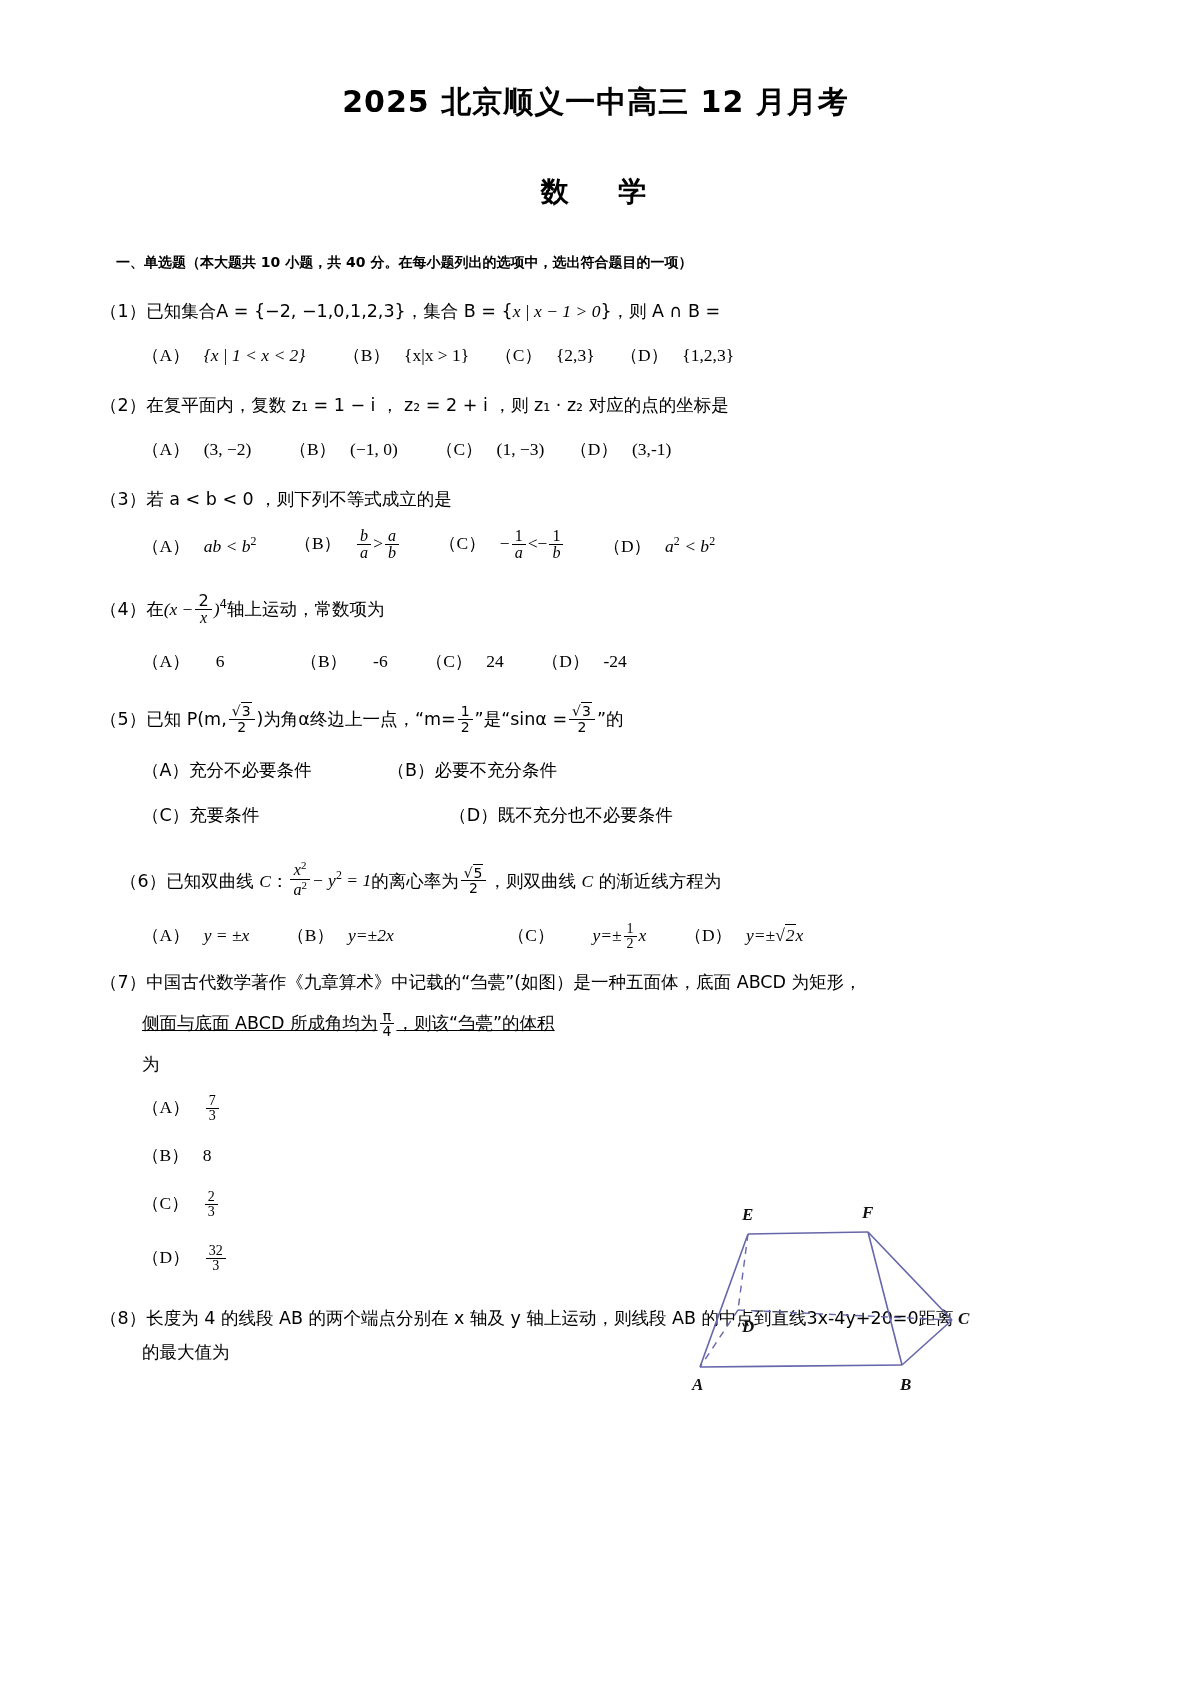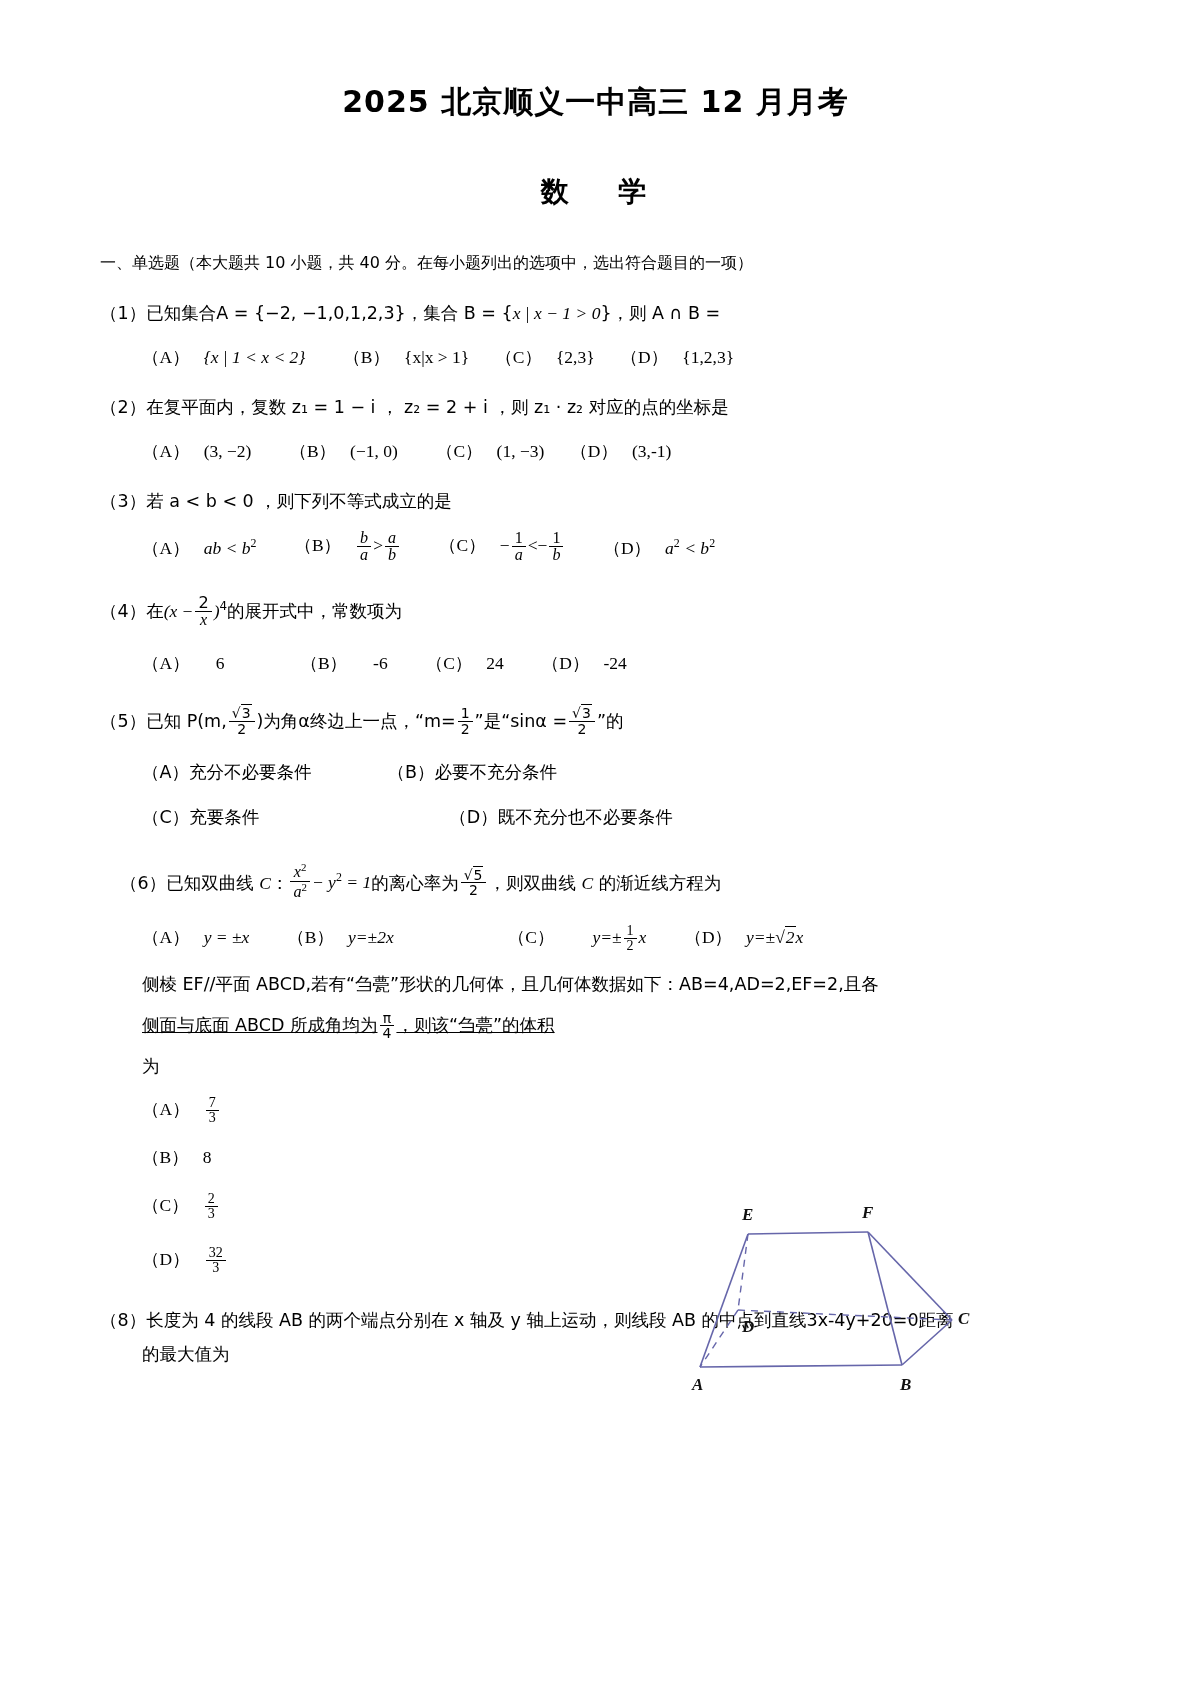--- a/index.html
+++ b/index.html
@@ -25,23 +25,23 @@
     text-align:center;
     font-size:28px;
     font-weight:bold;
     letter-spacing:20px;
     margin:50px 0 0 16px;
   }
 
   
   .content { margin:44px 100px 0 100px; font-size:17.5px; line-height:1.0; }
   .section-head {
-    font-weight:normal;
-    font-size:16px;
-    margin:0 0 22px 0;
+    font-weight:bold;
+    font-size:14px;
+    margin:0 0 22px 16px;
     white-space:nowrap;
   }
   .q { margin:0 0 8px 0; }
   .q-line { display:block; line-height:34px; white-space:nowrap; }
   .q-stem { display:block; line-height:40px; }
   .indent { padding-left:42px; }
   .opts { display:block; line-height:44px; padding-left:42px; white-space:nowrap; }
   .opt { display:inline-block; vertical-align:middle; }
   .sp-lg { display:inline-block; width:38px; }
   .sp-md { display:inline-block; width:26px; }
@@ -111,21 +111,21 @@
       <span class="q-stem cjk">
         <span>（3）</span><span>若 a &lt; b &lt; 0 ，则下列不等式成立的是</span>
       </span>
       <span class="opts">
         <span class="opt"><span>（A）</span><span class="sp-sm"></span><span class="mi">ab &lt; b<sup class="exp">2</sup></span></span><span class="sp-lg"></span><span class="opt"><span>（B）</span><span class="sp-sm"></span><span class="frac"><span class="num mi">b</span><span class="den mi">a</span></span><span>&gt;</span><span class="frac"><span class="num mi">a</span><span class="den mi">b</span></span></span><span class="sp-lg"></span><span class="opt"><span>（C）</span><span class="sp-sm"></span><span>−</span><span class="frac"><span class="num">1</span><span class="den mi">a</span></span><span>&lt;−</span><span class="frac"><span class="num">1</span><span class="den mi">b</span></span></span><span class="sp-lg"></span><span class="opt"><span>（D）</span><span class="sp-sm"></span><span class="mi">a<sup class="exp">2</sup> &lt; b<sup class="exp">2</sup></span></span>
       </span>
     </div>
 
     <div class="q">
       <span class="q-stem cjk" style="line-height:56px;">
-        <span>（4）</span><span>在</span><span class="mi">(x −</span><span class="frac"><span class="num">2</span><span class="den mi">x</span></span><span class="mi">)</span><sup class="exp">4</sup><span>的展开式中，常数项为</span>
+        <span>（4）</span><span>在</span><span class="mi">(x −</span><span class="frac"><span class="num">2</span><span class="den mi">x</span></span><span class="mi">)</span><sup class="exp">4</sup><span>轴上运动，常数项为</span>
       </span>
       <span class="opts">
         <span class="opt"><span>（A）</span><span class="sp-md"></span><span>6</span></span><span class="sp-lg"></span><span class="sp-lg"></span><span class="opt"><span>（B）</span><span class="sp-md"></span><span>-6</span></span><span class="sp-lg"></span><span class="opt"><span>（C）</span><span class="sp-sm"></span><span>24</span></span><span class="sp-lg"></span><span class="opt"><span>（D）</span><span class="sp-sm"></span><span>-24</span></span>
       </span>
     </div>
 
     <div class="q">
       <span class="q-stem cjk" style="line-height:56px;">
         <span>（5）</span><span>已知 P(m,</span><span class="frac sm"><span class="num"><span class="sqrt"><span class="rad">√</span><span class="bar">3</span></span></span><span class="den">2</span></span><span>)为角α终边上一点，“m=</span><span class="frac sm"><span class="num">1</span><span class="den">2</span></span><span>”是“sinα =</span><span class="frac sm"><span class="num"><span class="sqrt"><span class="rad">√</span><span class="bar">3</span></span></span><span class="den">2</span></span><span>”的</span>
       </span>
@@ -140,21 +140,21 @@
     <div class="q">
       <span class="q-stem cjk" style="line-height:62px;margin-left:20px;">
         <span>（6）</span><span>已知双曲线 </span><span class="mi">C</span><span>：</span><span class="frac"><span class="num mi">x<sup class="exp">2</sup></span><span class="den mi">a<sup class="exp">2</sup></span></span><span class="mi">− y<sup class="exp">2</sup> = 1</span><span>的离心率为</span><span class="frac sm"><span class="num"><span class="sqrt"><span class="rad">√</span><span class="bar">5</span></span></span><span class="den">2</span></span><span>，则双曲线 </span><span class="mi">C</span><span> 的渐近线方程为</span>
       </span>
       <span class="opts">
         <span class="opt"><span>（A）</span><span class="sp-sm"></span><span class="mi">y = ±x</span></span><span class="sp-lg"></span><span class="opt"><span>（B）</span><span class="sp-sm"></span><span class="mi">y=±2x</span></span><span class="sp-lg"></span><span class="sp-lg"></span><span class="sp-lg"></span><span class="opt"><span>（C）</span><span class="sp-lg"></span><span class="mi">y=±</span><span class="frac sm"><span class="num">1</span><span class="den">2</span></span><span class="mi">x</span></span><span class="sp-lg"></span><span class="opt"><span>（D）</span><span class="sp-sm"></span><span class="mi">y=±<span class="sqrt"><span class="rad">√</span><span class="bar">2</span></span>x</span></span>
       </span>
     </div>
 
     <div class="q">
-      <span class="q-line cjk indent">侧棱 EF//平面 ABCD,若有“刍甍”形状的几何体，且几何体数据如下：AB=4,AD=2,EF=2,且各</span>
+      <span class="q-line cjk"><span>（7）</span><span>中国古代数学著作《九章算术》中记载的“刍甍”(如图）是一种五面体，底面 ABCD 为矩形，</span></span>
       <span class="q-line cjk indent" style="line-height:48px;text-decoration:underline;">侧面与底面 ABCD 所成角均为<span class="frac sm"><span class="num">π</span><span class="den">4</span></span>，则该“刍甍”的体积</span>
       <span class="q-line cjk indent">为</span>
 
       <span class="q-line indent" style="line-height:52px;"><span>（A）</span><span class="sp-sm"></span><span class="frac sm"><span class="num">7</span><span class="den">3</span></span></span>
       <span class="q-line indent" style="line-height:44px;"><span>（B）</span><span class="sp-sm"></span><span>8</span></span>
       <span class="q-line indent" style="line-height:52px;"><span>（C）</span><span class="sp-sm"></span><span class="frac sm"><span class="num">2</span><span class="den">3</span></span></span>
       <span class="q-line indent" style="line-height:56px;"><span>（D）</span><span class="sp-sm"></span><span class="frac sm"><span class="num">32</span><span class="den">3</span></span></span>
     </div>
 
     <div class="q q8">

